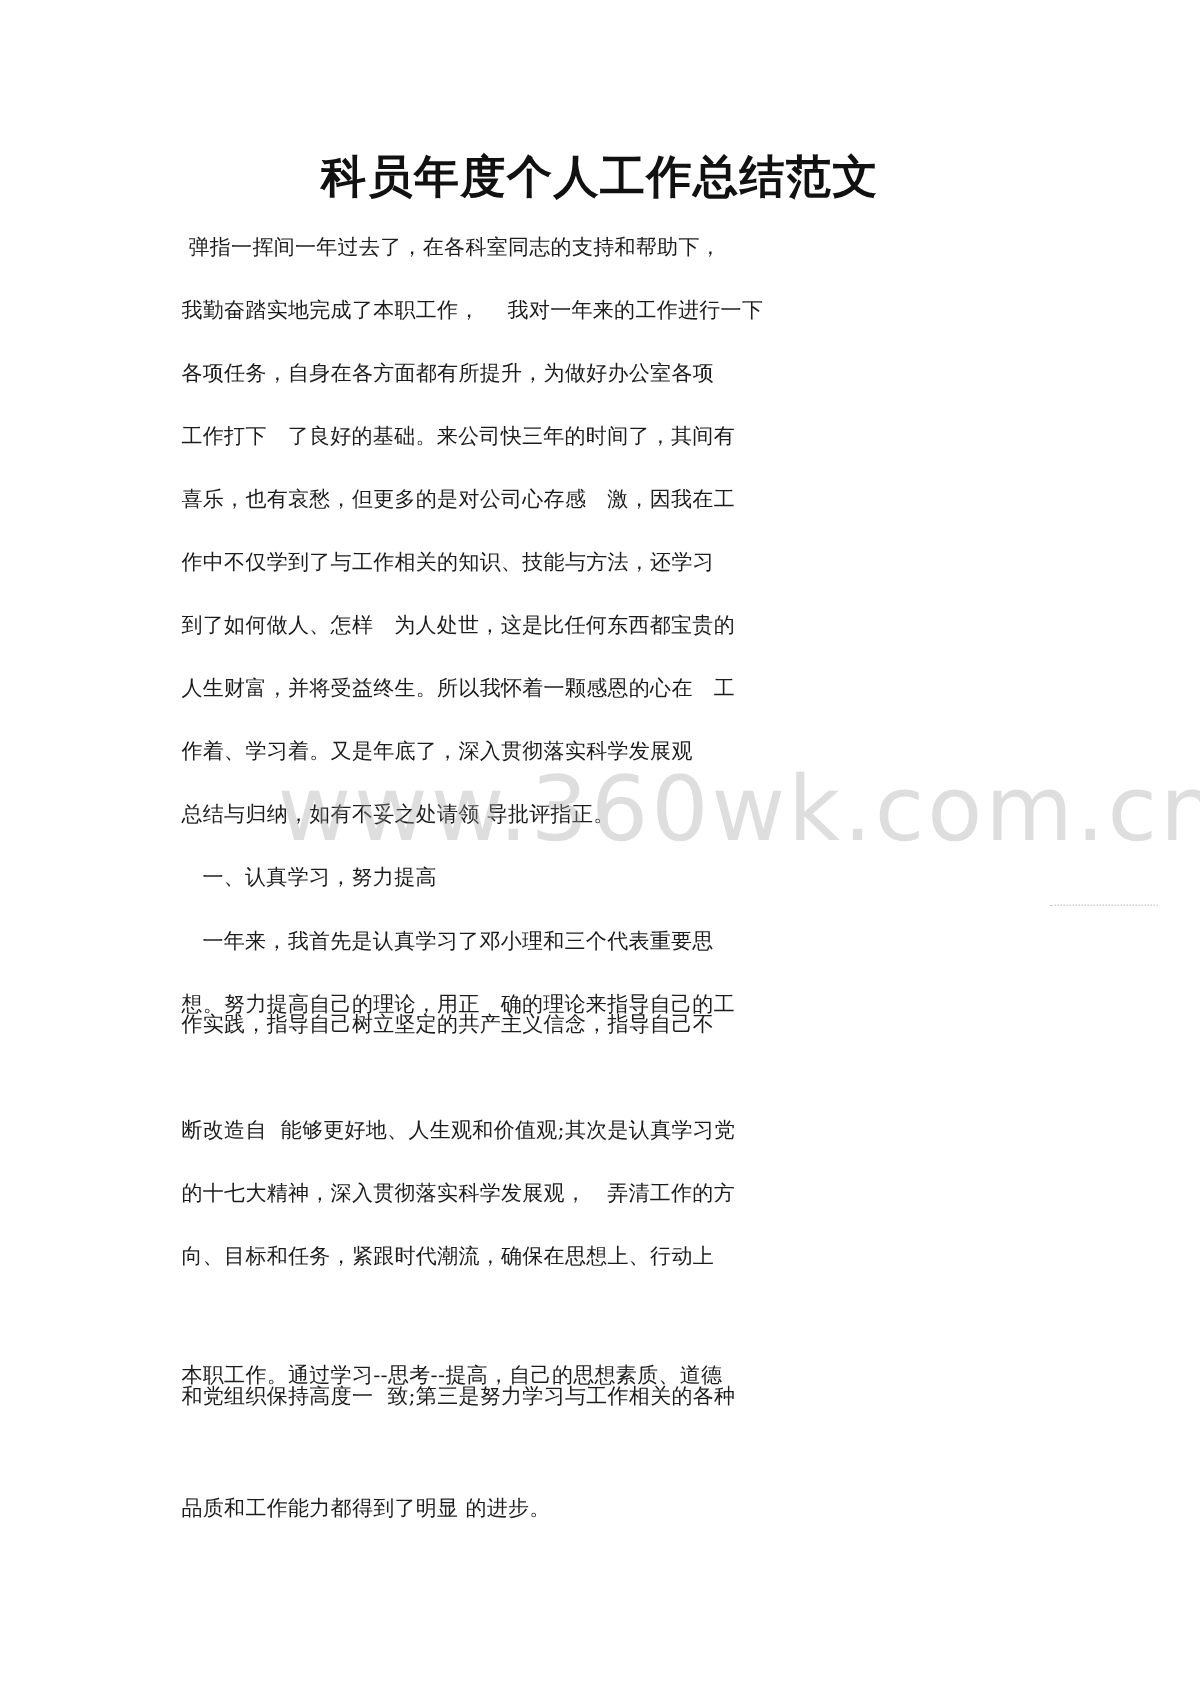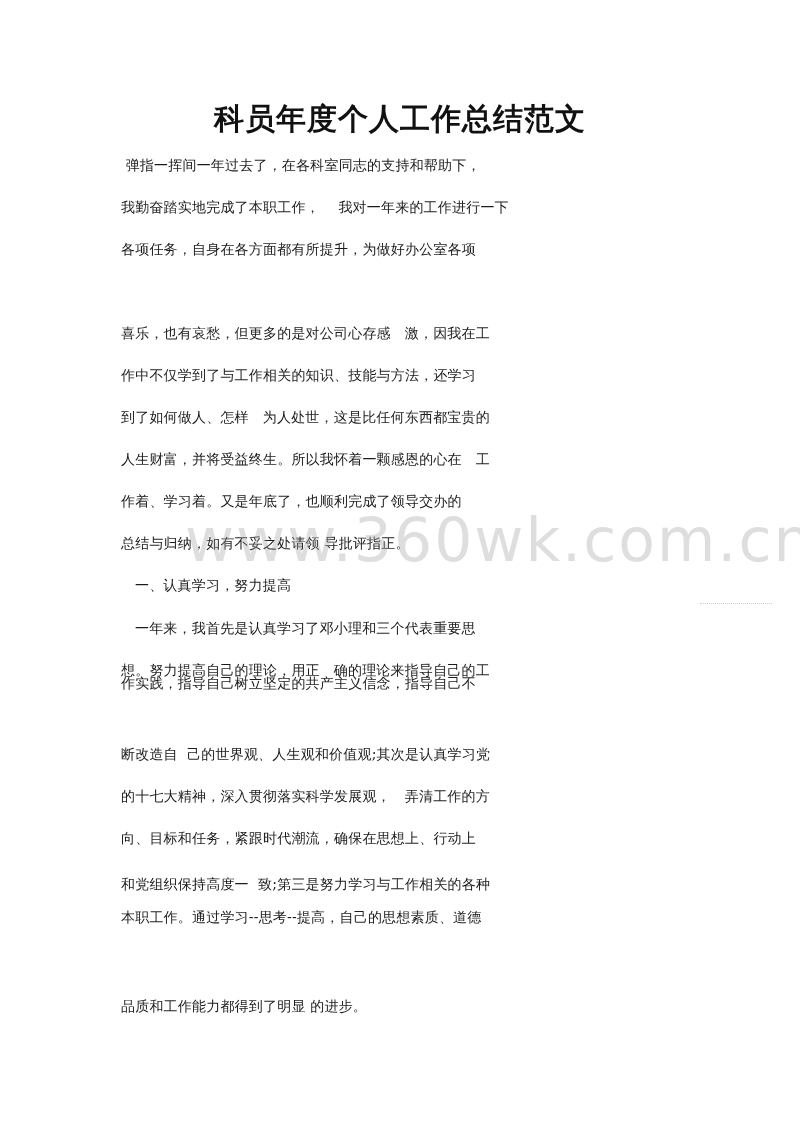--- a/index.html
+++ b/index.html
@@ -55,34 +55,35 @@
   </style>
 </head>
 <body>
 
 <div class="page">
   <div class="title">科员年度个人工作总结范文</div>
 
   <div class="line" style="top:150px"> 弹指一挥间一年过去了，在各科室同志的支持和帮助下，</div>
   <div class="line" style="top:192px">我勤奋踏实地完成了本职工作，    我对一年来的工作进行一下</div>
   <div class="line" style="top:234px">各项任务，自身在各方面都有所提升，为做好办公室各项</div>
+  <div class="line" style="top:276px">工作打下   了良好的基础。来公司快三年的时间了，其间有</div>
   <div class="line" style="top:318px">喜乐，也有哀愁，但更多的是对公司心存感   激，因我在工</div>
   <div class="line" style="top:360px">作中不仅学到了与工作相关的知识、技能与方法，还学习</div>
   <div class="line" style="top:402px">到了如何做人、怎样   为人处世，这是比任何东西都宝贵的</div>
   <div class="line" style="top:444px">人生财富，并将受益终生。所以我怀着一颗感恩的心在   工</div>
-  <div class="line" style="top:486px">作着、学习着。又是年底了，也顺利完成了领导交办的</div>
+  <div class="line" style="top:486px">作着、学习着。又是年底了，深入贯彻落实科学发展观</div>
   <div class="line" style="top:528px">总结与归纳，如有不妥之处请领 导批评指正。</div>
 
   <div class="watermark">www.360wk.com.cn</div>
 
   <div class="line" style="top:570px">   一、认真学习，努力提高</div>
   <div class="dotted-rule"></div>
 
   <div class="line" style="top:613px">   一年来，我首先是认真学习了邓小理和三个代表重要思</div>
   <div class="line" style="top:655px">想。努力提高自己的理论，用正   确的理论来指导自己的工</div>
   <div class="line" style="top:668px">作实践，指导自己树立坚定的共产主义信念，指导自己不</div>
-  <div class="line" style="top:739px">断改造自  己的世界观、人生观和价值观;其次是认真学习党</div>
+  <div class="line" style="top:739px">断改造自  能够更好地、人生观和价值观;其次是认真学习党</div>
   <div class="line" style="top:781px">的十七大精神，深入贯彻落实科学发展观，   弄清工作的方</div>
   <div class="line" style="top:823px">向、目标和任务，紧跟时代潮流，确保在思想上、行动上</div>
-  <div class="line" style="top:869px">和党组织保持高度一  致;第三是努力学习与工作相关的各种</div>
+  <div class="line" style="top:916px">和党组织保持高度一  致;第三是努力学习与工作相关的各种</div>
   <div class="line" style="top:902px">本职工作。通过学习--思考--提高，自己的思想素质、道德</div>
   <div class="line" style="top:991px">品质和工作能力都得到了明显 的进步。</div>
 </div>
 
 </body></html>

